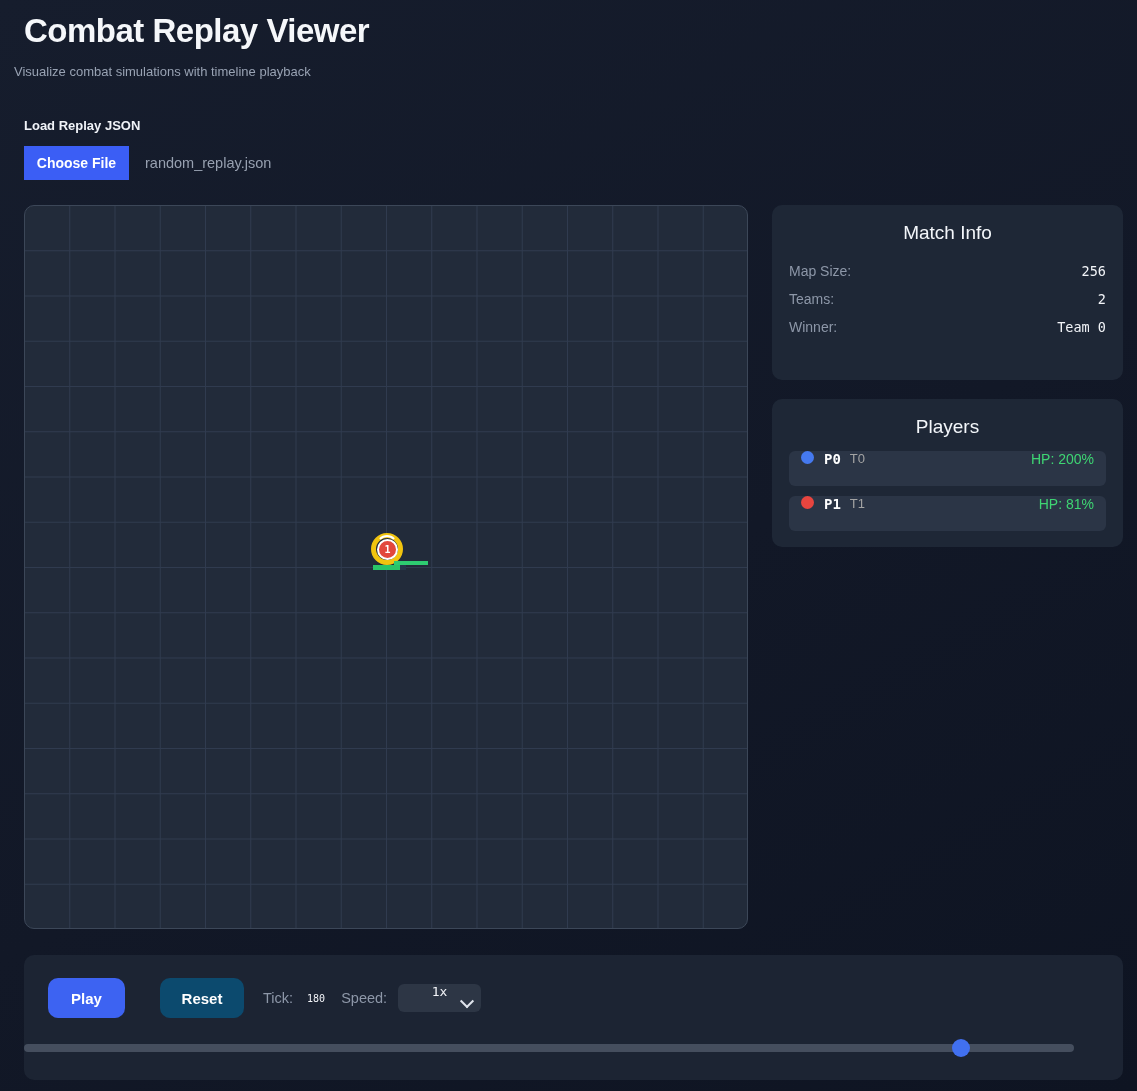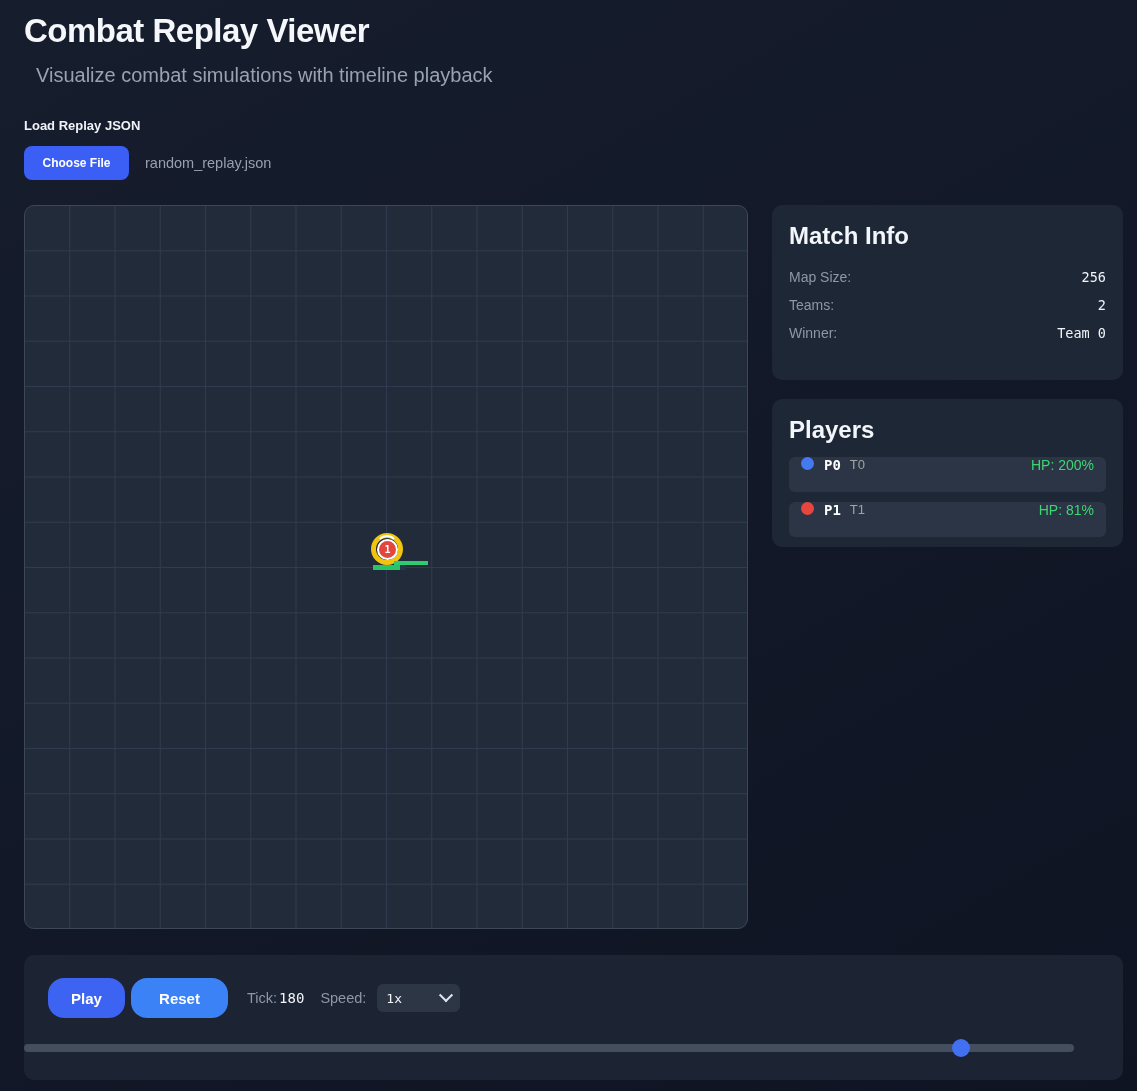--- a/index.html
+++ b/index.html
@@ -3,26 +3,26 @@
 <meta charset="utf-8">
 <style>
   html,body{margin:0;padding:0;background:#0d1320;}
   .app{
     position:relative;width:1137px;height:1091px;overflow:hidden;
     background:linear-gradient(150deg,#161d2d 0%,#121827 55%,#0e1422 100%);
     font-family:"Liberation Sans",sans-serif;color:#eef1f6;
   }
   
   .title{position:absolute;left:24px;top:12px;font-size:33px;font-weight:bold;letter-spacing:-0.5px;color:#f5f7fa;}
-  .subtitle{position:absolute;left:36px;top:64px;font-size:20px;color:#98a2b3;}
+  .subtitle{position:absolute;left:14px;top:64px;font-size:13px;color:#98a2b3;}
   .loader-label{position:absolute;left:24px;top:118px;font-size:13px;font-weight:bold;color:#f0f3f8;}
   .choose-btn{
-    position:absolute;left:24px;top:146px;width:105px;height:34px;border-radius:8px;
+    position:absolute;left:24px;top:146px;width:105px;height:34px;border-radius:0;
     background:#3b5ef5;display:flex;align-items:center;justify-content:center;
-    font-size:12px;font-weight:bold;color:#fff;cursor:pointer;
+    font-size:14px;font-weight:bold;color:#fff;cursor:pointer;
   }
   .filename{position:absolute;left:145px;top:155px;font-size:14.5px;color:#97a0b0;}
   
   .arena{
     position:absolute;left:24px;top:205px;width:724px;height:724px;box-sizing:border-box;
     background-color:#222b3a;border:1.5px solid #3c4758;border-radius:10px;
     background-image:linear-gradient(#303b4f 1px,transparent 1px),
                      linear-gradient(90deg,#303b4f 1px,transparent 1px);
     background-size:45.25px 45.25px;background-position:-1px -1px;
   }
@@ -34,50 +34,50 @@
     background:#e2473d;border:2px solid #fff;display:flex;align-items:center;justify-content:center;
     font-family:"DejaVu Sans Mono",monospace;font-size:10px;font-weight:bold;color:#fff;
   }
   .hpbar-a{left:369px;top:355px;width:34px;height:4px;background:#2ecc71;}
   .hpbar-b{left:348px;top:359px;width:33px;height:5px;background:#26374b;}
   .hpbar-b-fill{left:0;top:0;height:5px;width:81%;background:#29c468;}
   
   .card{position:absolute;left:772px;width:351px;background:#1e2736;border-radius:10px;box-sizing:border-box;padding:17px 17px;}
   .card-match{top:205px;height:175px;}
   .card-players{top:399px;height:148px;}
-  .card h3{margin:0 0 13px 0;font-size:24px;font-weight:bold;color:#f3f6fa;}
+  .card h3{margin:0 0 13px 0;font-size:19px;font-weight:normal;color:#f3f6fa;text-align:center;}
   .info-row{display:flex;justify-content:space-between;align-items:center;height:28px;}
   .info-label{font-size:14px;color:#8d97a8;}
   .info-value{font-family:"DejaVu Sans Mono",monospace;font-size:13.5px;color:#f2f4f8;}
   .player-row{
     display:flex;align-items:flex-start;height:35px;background:#2b3546;border-radius:6px;
     padding:0 12px;margin-bottom:10px;
   }
   .dot{width:13px;height:13px;border-radius:50%;margin-right:10px;flex:none;}
   .pname{font-family:"DejaVu Sans Mono",monospace;font-size:14px;font-weight:bold;color:#fff;}
   .pteam{font-size:13px;color:#a3a3a3;margin-left:9px;}
   .php{margin-left:auto;font-size:14px;color:#3ed573;}
   
   .panel{
     position:absolute;left:24px;top:955px;width:1099px;height:125px;box-sizing:border-box;
     background:#1c2433;border-radius:10px;padding:23px 24px;
   }
   .controls-row{display:flex;align-items:center;height:40px;}
   .btn{
-    height:40px;border-radius:16px;display:flex;align-items:center;justify-content:center;
+    height:40px;border-radius:10px;display:flex;align-items:center;justify-content:center;
     font-size:15px;font-weight:bold;color:#fff;cursor:pointer;
   }
   .btn-play{width:77px;background:#3d63f2;}
-  .btn-reset{width:97px;background:#3b82f6;margin-left:6px;}
+  .btn-reset{width:84px;background:#0c4a6e;margin-left:35px;}
   .tick-group{margin-left:19px;font-size:14.5px;color:#8d97a8;display:flex;align-items:center;}
-  .tick-value{font-family:"DejaVu Sans Mono",monospace;font-size:14px;color:#f2f4f8;margin-left:2px;}
+  .tick-value{font-family:"DejaVu Sans Mono",monospace;font-size:10px;color:#f2f4f8;margin-left:14px;}
   .speed-group{margin-left:16px;font-size:14.5px;color:#8d97a8;display:flex;align-items:center;}
   .select{
     margin-left:11px;width:65px;height:28px;background:#2d3645;border-radius:6px;
-    display:flex;align-items:center;padding:0 9px;cursor:pointer;
+    display:flex;align-items:center;padding:0 9px;cursor:pointer;flex-direction:column;
   }
   .select-value{font-family:"DejaVu Sans Mono",monospace;font-size:13px;color:#f2f4f8;}
   .chevron{margin-left:auto;width:8px;height:8px;border-right:2px solid #dfe4ec;border-bottom:2px solid #dfe4ec;transform:rotate(45deg) translate(-2px,-2px);}
   .slider{position:absolute;left:24px;top:1040px;width:1050px;height:16px;}
   .slider-track{position:absolute;left:0;top:4px;width:100%;height:8px;border-radius:4px;background:#454e5e;}
   .slider-thumb{
     position:absolute;top:-1px;width:18px;height:18px;border-radius:50%;background:#4170f0;
     transform:translateX(-9px);cursor:pointer;
   }
 </style>

